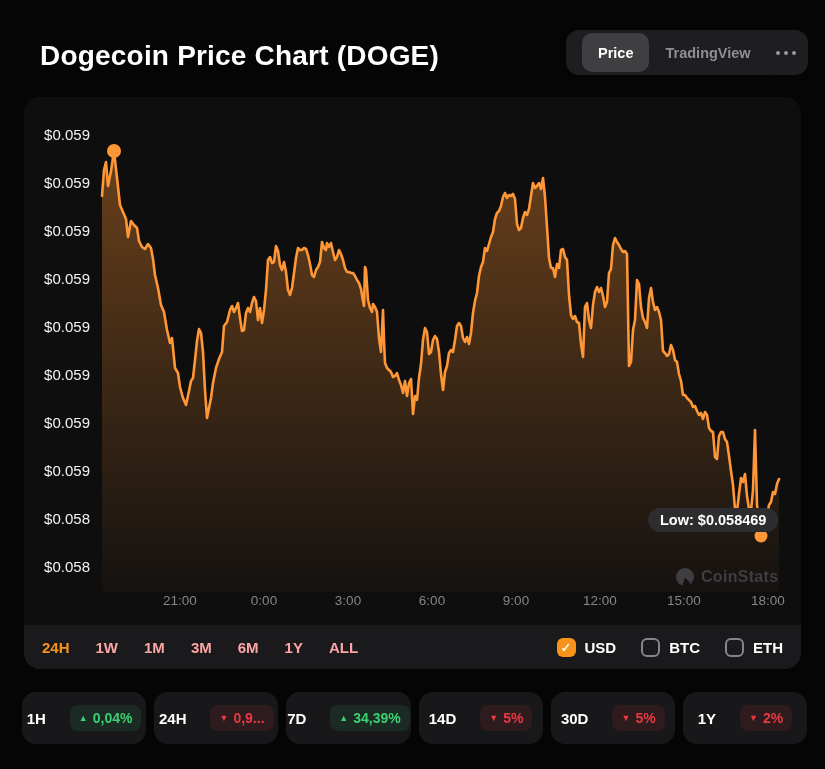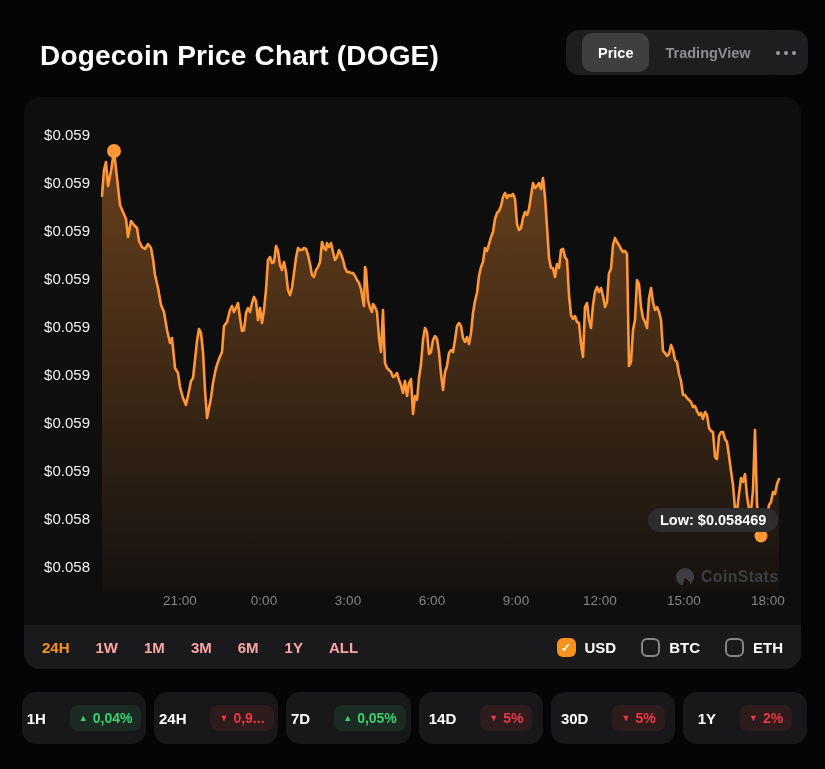--- a/index.html
+++ b/index.html
@@ -161,21 +161,21 @@
         <div class="slabel">24H</div>
         <div class="badge down">
           <span class="tri">▼</span>
           <span>0,9...</span>
         </div>
       </div>
       <div class="pill">
         <div class="slabel">7D</div>
         <div class="badge up">
           <span class="tri">▲</span>
-          <span>0,05%</span>
+          <span>34,39%</span>
         </div>
       </div>
       <div class="pill">
         <div class="slabel">14D</div>
         <div class="badge down">
           <span class="tri">▼</span>
           <span>5%</span>
         </div>
       </div>
       <div class="pill">

